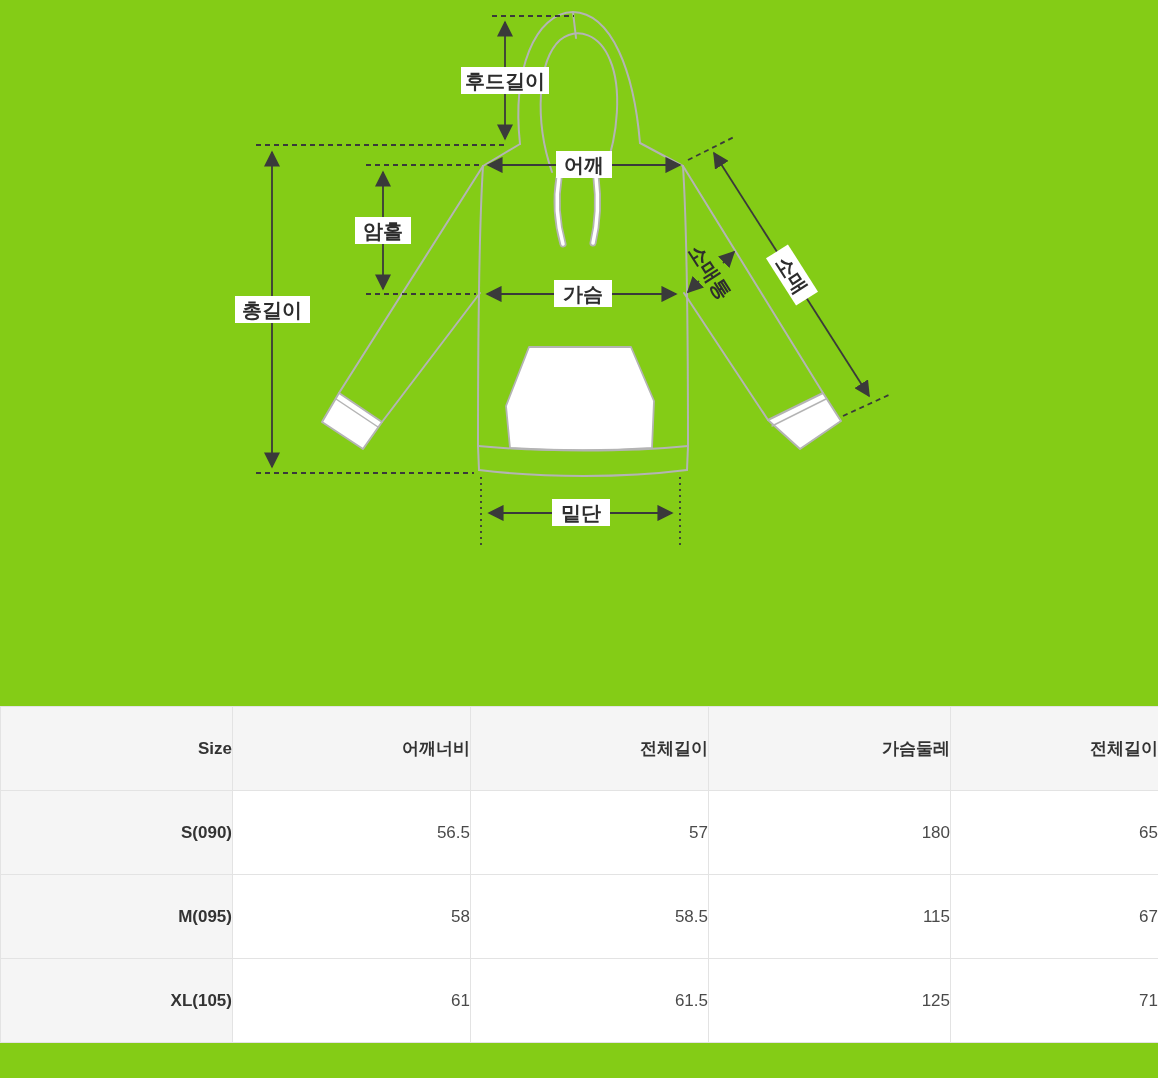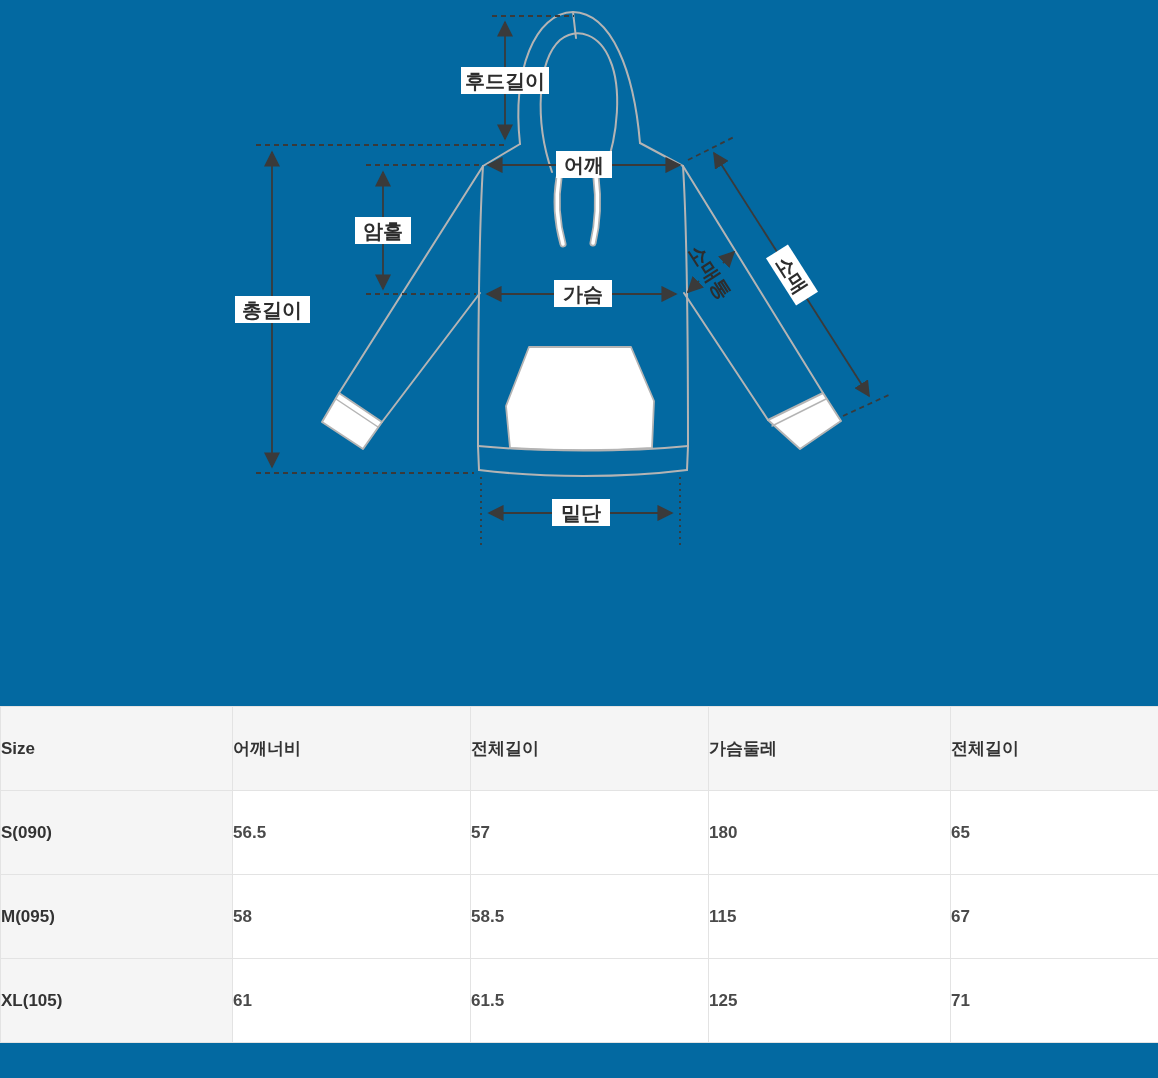--- a/index.html
+++ b/index.html
@@ -1,34 +1,34 @@
 <!DOCTYPE html>
 <html><head>
 <meta charset="utf-8">
 <style>
   html,body{margin:0;padding:0;background:#fff;}
   #screen{
-    position:relative;width:1158px;height:1078px;overflow:hidden;background:#0369a1;
+    position:relative;width:1158px;height:1078px;overflow:hidden;background:#84cc16;
     font-family:"Liberation Sans","DejaVu Sans",sans-serif;
   }
   #diagram{position:absolute;top:0;left:0;}
   svg text.mlabel{
     font-family:"Liberation Sans","DejaVu Sans",sans-serif;
     font-size:20px;font-weight:700;fill:#2d2d2d;text-anchor:middle;
   }
   #size-table{
     position:absolute;top:706px;left:0;width:1158px;
     border-collapse:collapse;table-layout:fixed;
   }
   #size-table th,#size-table td{
-    border:1px solid #e3e3e3;height:84px;text-align:left;vertical-align:middle;
+    border:1px solid #e3e3e3;height:84px;text-align:right;vertical-align:middle;
     font-size:17px;box-sizing:border-box;padding:0;
   }
   #size-table th{background:#f5f5f5;color:#333333;font-weight:700;}
-  #size-table td{color:#4a4a4a;font-weight:700;background:#ffffff;}
+  #size-table td{color:#4a4a4a;font-weight:400;background:#ffffff;}
   #size-table td.size-col{background:#f5f5f5;color:#333333;font-weight:700;margin-left:24px;}
 </style>
 </head>
 <body>
 
 <div id="screen">
 
   <svg id="diagram" width="1158" height="660" viewBox="0 0 1158 660">
     <defs>
       <marker id="mE" viewBox="0 0 10 10" refX="9" refY="5" markerWidth="9" markerHeight="9" orient="auto">

